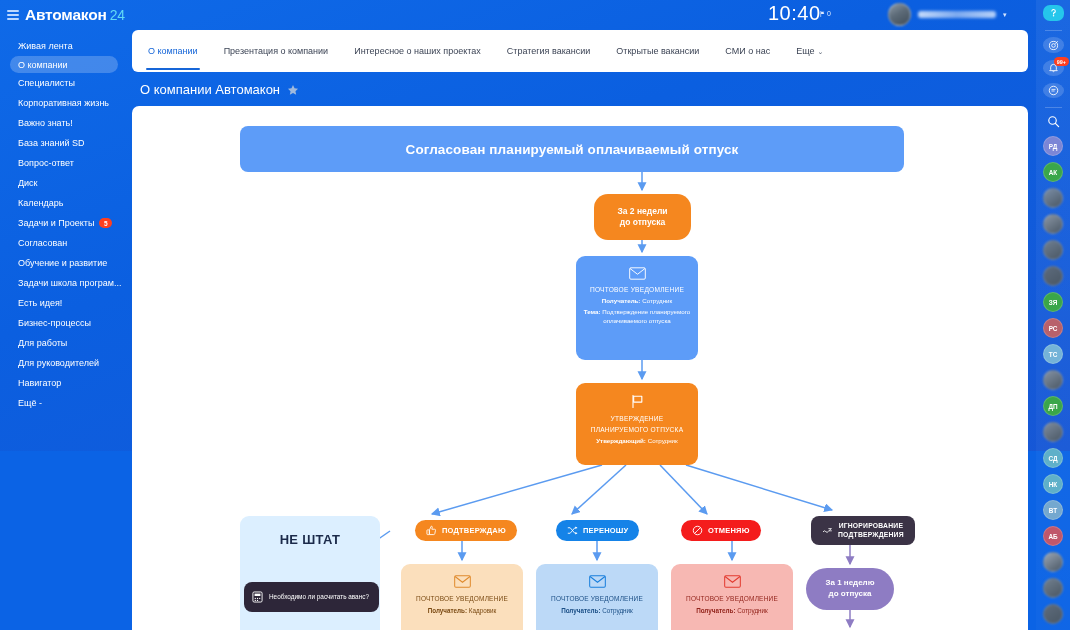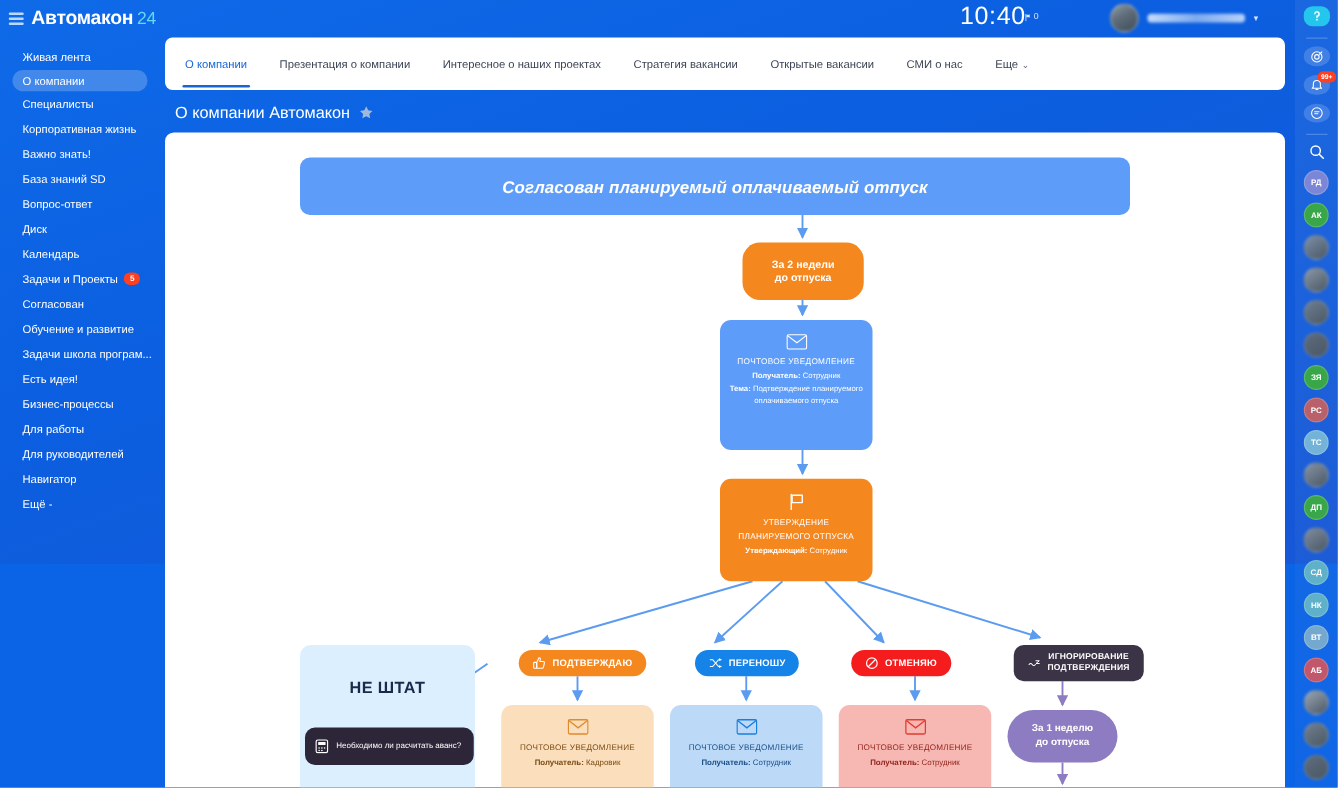--- a/index.html
+++ b/index.html
@@ -161,21 +161,20 @@
 
   .banner {
     left: 108px; top: 20px;
     width: 664px; height: 46px;
     background: #5d9cf8;
     border-radius: 8px;
     display: flex; align-items: center; justify-content: center;
     color: #ffffff; font-size: 13.5px; font-weight: bold;
     letter-spacing: 0.1px;
     text-align: center;
-    font-style: italic;
   }
 
   .timer-orange {
     left: 462px; top: 88px;
     width: 97px; height: 46px;
     background: #f5871f;
     border-radius: 14px;
     display: flex; flex-direction: column; align-items: center; justify-content: center;
     color: #fff; font-size: 8.5px; font-weight: bold; line-height: 1.3;
     text-align: center;
@@ -240,21 +239,21 @@
   .mail-sm .nd-line  { font-size: 6.3px; }
 
   
   .nestate {
     left: 108px; top: 410px;
     width: 140px; height: 120px;
     background: #dcefff;
     border-radius: 9px 9px 0 0;
   }
   .nestate-title {
-    text-align: center; margin-top: 26px;
+    text-align: center; margin-top: 16px;
     font-size: 13px; font-weight: bold; color: #1b2a4a;
     letter-spacing: 0.3px;
   }
   .tooltip-dark {
     left: 112px; top: 476px;
     width: 135px; height: 30px;
     background: #2d2639; color: #ffffff;
     border-radius: 8px;
     display: flex; align-items: center; gap: 6px;
     padding: 0 8px;

